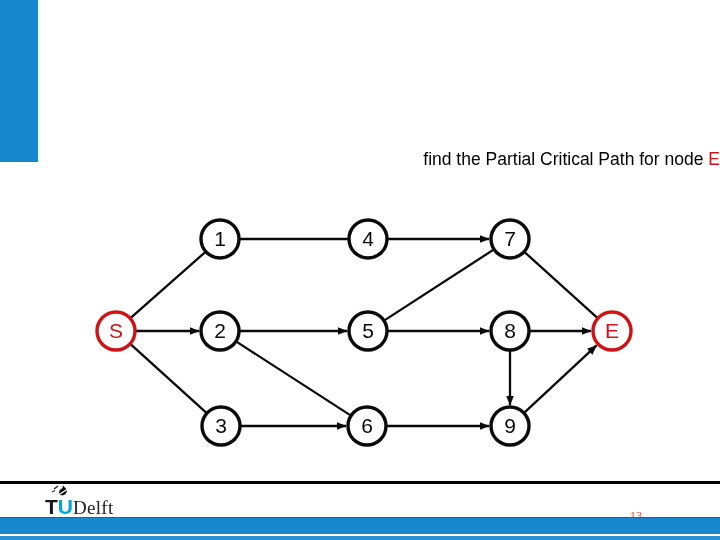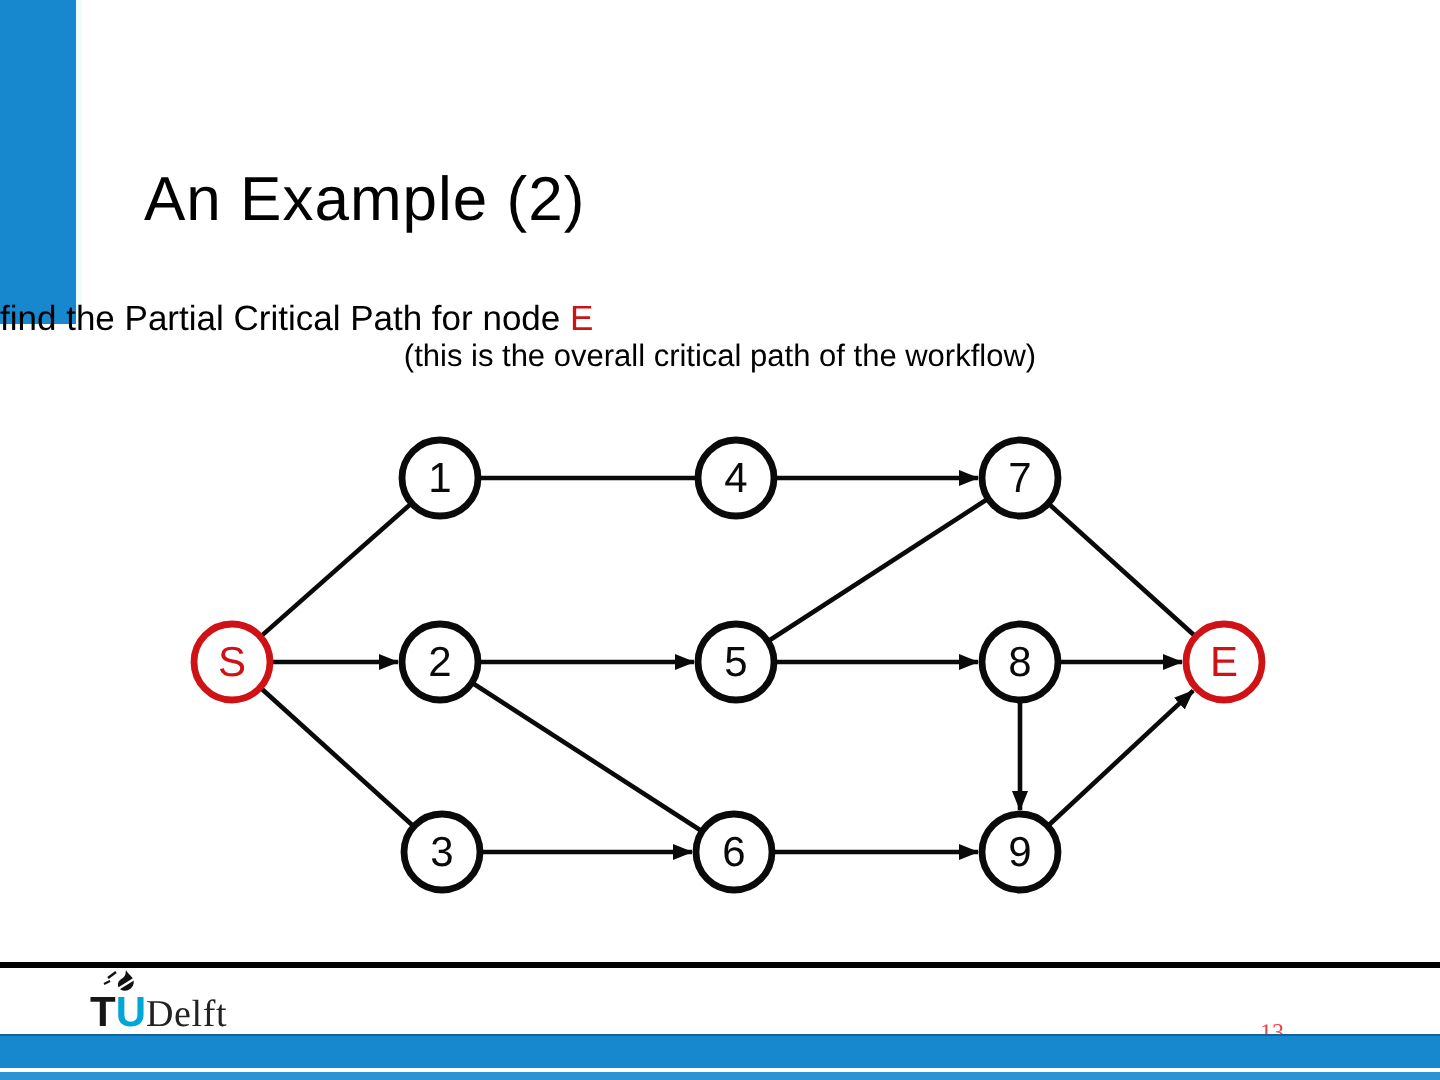--- a/index.html
+++ b/index.html
@@ -7,21 +7,21 @@
     position:relative;width:720px;height:540px;background:#ffffff;
     overflow:hidden;font-family:"Liberation Sans",sans-serif;
   }
   .sidebar{position:absolute;left:0;top:0;width:38px;height:162px;}
   .sidebar-edge{position:absolute;left:38px;top:0;width:3px;height:162px;background:#eefcfa;}
   .title{
     position:absolute;left:72px;top:82px;font-size:31px;color:#000;
     letter-spacing:.5px;white-space:nowrap;
   }
   .subtitle1{
-    position:absolute;left:0;top:149px;width:720px;text-align:left;
+    position:absolute;left:0;top:149px;width:720px;text-align:right;
     font-size:17.5px;color:#000;white-space:nowrap;
   }
   .subtitle2{
     position:absolute;left:0;top:170px;width:720px;text-align:center;
     font-size:15.5px;color:#000;white-space:nowrap;
   }
   .graph-svg{position:absolute;left:0;top:0;width:720px;height:540px;}
   .footer-rule{position:absolute;left:0;top:481px;width:720px;height:3px;background:#000;}
   .logo{position:absolute;left:45px;top:484px;width:110px;height:32px;}
   .logo-flame{position:absolute;left:6px;top:0px;}
@@ -38,25 +38,23 @@
   .bar-strip{position:absolute;left:0;top:536px;width:720px;height:4px;}
 </style>
 </head>
 <body>
 
 <div class="slide">
 
   <div class="sidebar" style="background: rgb(23, 135, 206);"></div>
   <div class="sidebar-edge"></div>
 
-  <div class="title">An Example (2)</div>
 
   <div class="subtitle1"><span>find the Partial Critical Path for node </span><span style="color: rgb(206, 18, 22);">E</span></div>
 
-  <div class="subtitle2">(this is the overall critical path of the workflow)</div>
 
   <svg id="graph-svg" class="graph-svg" viewBox="0 0 720 540" xmlns="http://www.w3.org/2000/svg">
       <defs>
         <marker id="arrowhead" markerUnits="userSpaceOnUse" markerWidth="10" markerHeight="8" refX="9.5" refY="4" orient="auto">
           <path d="M0,0 L10,4 L0,8 Z" fill="#0a0a0a"></path>
         </marker>
       </defs>
       <line x1="131.0" y1="317.7" x2="205.0" y2="252.3" stroke="#0a0a0a" stroke-width="2.3"></line>
       <line x1="136.0" y1="331.0" x2="199.0" y2="331.0" stroke="#0a0a0a" stroke-width="2.3" marker-end="url(#arrowhead)"></line>
       <line x1="130.8" y1="344.4" x2="206.2" y2="412.6" stroke="#0a0a0a" stroke-width="2.3"></line>

